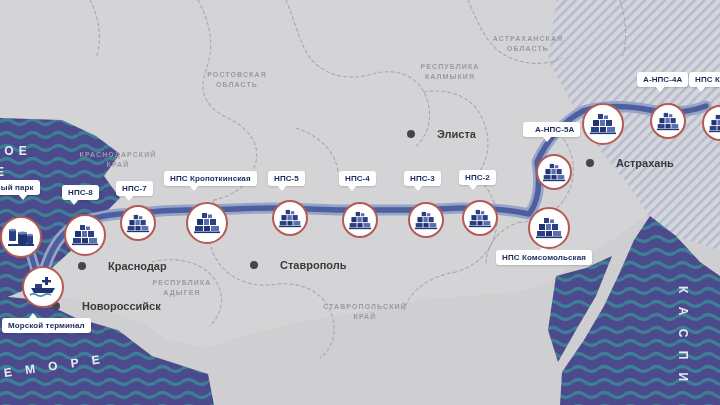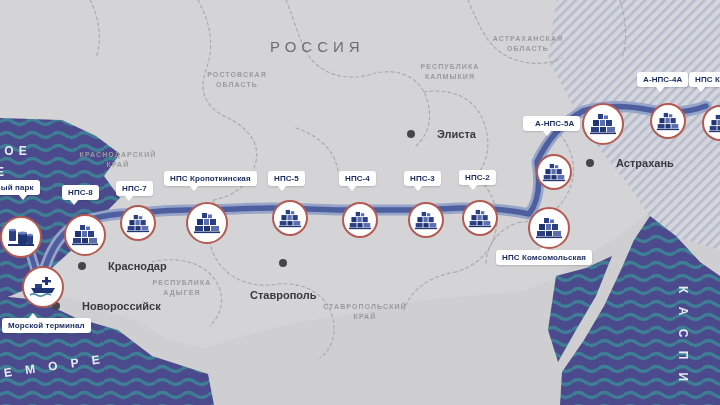--- a/index.html
+++ b/index.html
@@ -152,38 +152,37 @@
                C306 208 322 210 342 210 C372 210 388 210 408 210
                C436 210 448 208 462 208 C490 208 510 210 529 214
                C540 200 540 180 537 162 C546 142 562 122 583 111
                C608 104 630 106 650 110 C672 114 690 112 706 106" stroke="#4d5f9e" stroke-width="5.5"></path>
 
       <path d="M22 228 C28 244 34 264 40 286" stroke="#97a4ca" stroke-width="10"></path>
       <path d="M22 228 C28 244 34 264 40 286" stroke="#4d5f9e" stroke-width="5"></path>
     </g>
   </svg>
 
-  <div class="lbl country-label" style="left:270px; top:38px;">РОССИЯ</div>
 
   <div class="lbl region-label" style="left:237px; top:70px; transform:translateX(-50%);">РОСТОВСКАЯ<br>ОБЛАСТЬ</div>
   <div class="lbl region-label" style="left:450px; top:62px; transform:translateX(-50%);">РЕСПУБЛИКА<br>КАЛМЫКИЯ</div>
   <div class="lbl region-label" style="left:528px; top:34px; transform:translateX(-50%);">АСТРАХАНСКАЯ<br>ОБЛАСТЬ</div>
   <div class="lbl region-label" style="left:118px; top:150px; transform:translateX(-50%);">КРАСНОДАРСКИЙ<br>КРАЙ</div>
   <div class="lbl region-label" style="left:182px; top:278px; transform:translateX(-50%);">РЕСПУБЛИКА<br>АДЫГЕЯ</div>
   <div class="lbl region-label" style="left:365px; top:302px; transform:translateX(-50%);">СТАВРОПОЛЬСКИЙ<br>КРАЙ</div>
 
   <div class="lbl city" style="left:78px; top:260px;">
     <span class="dot"></span>
     <span>Краснодар</span>
   </div>
   <div class="lbl city" style="left:52px; top:300px;">
     <span class="dot"></span>
     <span>Новороссийск</span>
   </div>
-  <div class="lbl city" style="left:250px; top:259px;flex-direction:column;">
+  <div class="lbl city" style="left:250px; top:259px;">
     <span class="dot"></span>
     <span>Ставрополь</span>
   </div>
   <div class="lbl city" style="left:407px; top:128px;">
     <span class="dot"></span>
     <span>Элиста</span>
   </div>
   <div class="lbl city" style="left:586px; top:157px;">
     <span class="dot"></span>
     <span>Астрахань</span>
@@ -197,21 +196,21 @@
   <div class="callout" style="left:-34px; top:180px; --tail:78%;">рвуарный парк</div>
   <div class="callout tail-up" style="left:2px; top:318px; --tail:35%;">Морской терминал</div>
   <div class="callout" style="left:62px; top:185px; --tail:32%;">НПС-8</div>
   <div class="callout" style="left:116px; top:181px; --tail:36%;">НПС-7</div>
   <div class="callout" style="left:164px; top:171px; --tail:32%;">НПС Кропоткинская</div>
   <div class="callout" style="left:268px; top:171px; --tail:38%;">НПС-5</div>
   <div class="callout" style="left:339px; top:171px; --tail:36%;">НПС-4</div>
   <div class="callout" style="left:404px; top:171px; --tail:38%;">НПС-3</div>
   <div class="callout" style="left:459px; top:170px; --tail:38%;">НПС-2</div>
   <div class="callout tail-up" style="left:496px; top:250px; --tail:50%;">НПС Комсомольская</div>
-  <div class="callout" style="left:523px; top:116px;padding-left:12px; --tail:42%;">А-НПС-5А</div>
+  <div class="callout" style="left:523px; top:122px;padding-left:12px; --tail:42%;">А-НПС-5А</div>
   <div class="callout" style="left:637px; top:72px; --tail:45%;">А-НПС-4А</div>
   <div class="callout" style="left:689px; top:72px; --tail:28%;">НПС Ку</div>
 
   <div class="node size-m" style="left:0px; top:216px;">
     <span>
       <svg width="26" height="20" viewBox="0 0 26 20">
         <rect x="1" y="3" width="7" height="11" rx="1" fill="#2b3f84"></rect>
         <ellipse cx="4.5" cy="3" rx="3.5" ry="1.3" fill="#6b7fc0"></ellipse>
         <rect x="10" y="6" width="9" height="11" rx="1" fill="#1f3473"></rect>
         <ellipse cx="14.5" cy="6" rx="4.5" ry="1.5" fill="#6b7fc0"></ellipse>

